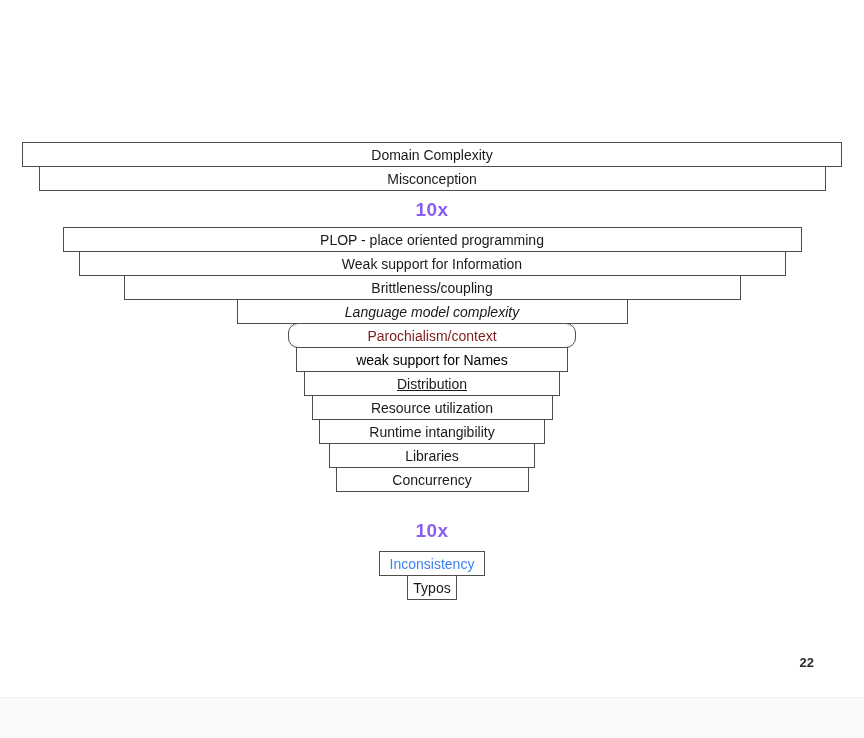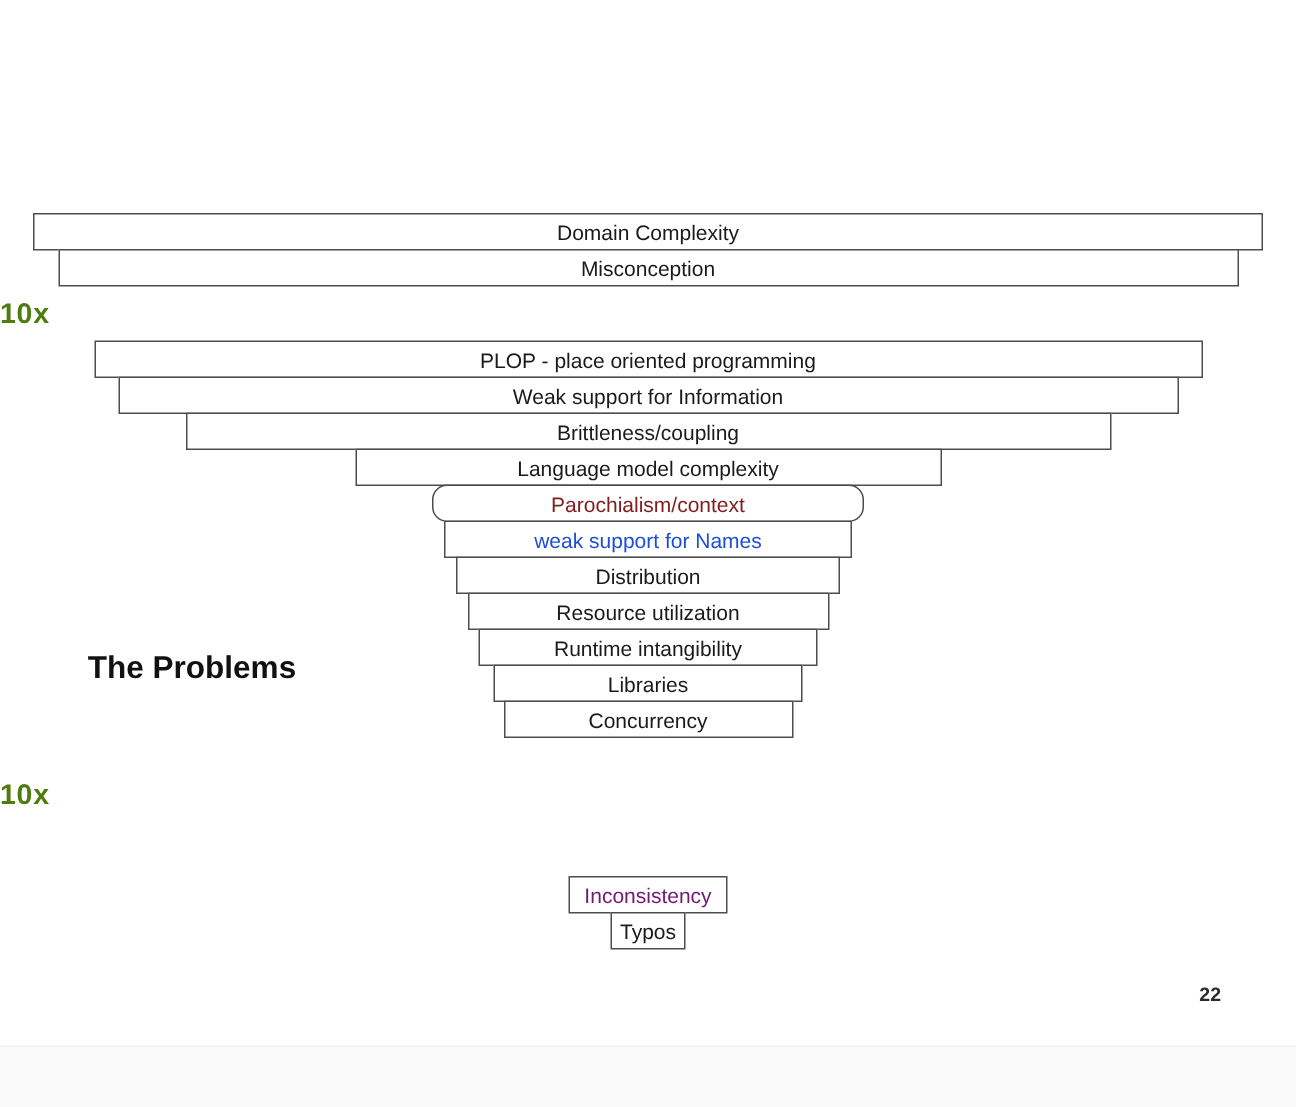--- a/index.html
+++ b/index.html
@@ -46,23 +46,24 @@
     justify-content: center;
     font-size: 14px;
     color: #1a1a1a;
     white-space: nowrap;
   }
   .bar + .bar { margin-top: -1px; }
   .multiplier {
     position: absolute;
     left: 0;
     width: 100%;
+    text-align: center;
     font-size: 19px;
     font-weight: 700;
-    color: #4d7c0f;
+    color: #8b5cf6;
     letter-spacing: 0.5px;
   }
   .multiplier-top    { top: 199px; }
   .multiplier-bottom { top: 520px; }
   .slide-title {
     position: absolute;
     left: 22px;
     width: 212px;
     top: 433px;
     text-align: center;
@@ -79,48 +80,47 @@
     font-weight: 700;
     color: #2b2b2b;
   }
 </style>
 </head>
 <body>
 
 <div class="slide" style="background: rgb(255, 255, 255);">
 
   <div class="slide-title">
-    <div>The Problems</div>
   </div>
 
   <div class="funnel-group group-top">
       <div class="bar" style="width: 820px; border-color: rgb(77, 77, 77); color: rgb(26, 26, 26);">Domain Complexity</div>
       <div class="bar" style="width: 787px; border-color: rgb(77, 77, 77); color: rgb(26, 26, 26);">Misconception</div>
     </div>
 
   <div class="multiplier multiplier-top">10x</div>
 
   <div class="funnel-group group-middle">
       <div class="bar" style="width: 739px; border-color: rgb(77, 77, 77); color: rgb(26, 26, 26);">PLOP - place oriented programming</div>
       <div class="bar" style="width: 707px; border-color: rgb(77, 77, 77); color: rgb(26, 26, 26);">Weak support for Information</div>
       <div class="bar" style="width: 617px; border-color: rgb(77, 77, 77); color: rgb(26, 26, 26);">Brittleness/coupling</div>
-      <div class="bar" style="width: 391px; border-color: rgb(77, 77, 77); color: rgb(26, 26, 26);">Language model complexity</div>
+      <div class="bar" style="width: 391px; border-color: rgb(77, 77, 77); color: rgb(26, 26, 26); font-style: italic;">Language model complexity</div>
       <div class="bar" style="width: 288px; border-color: rgb(77, 77, 77); color: #7f1d1d; border-radius: 10px;">Parochialism/context</div>
-      <div class="bar" style="width: 272px; border-color: rgb(77, 77, 77); color: #1d4ed8; text-align: center;">weak support for Names</div>
-      <div class="bar" style="width: 256px; border-color: rgb(77, 77, 77); color: rgb(26, 26, 26);">Distribution</div>
+      <div class="bar" style="width: 272px; border-color: rgb(77, 77, 77); color: #000000; text-align: center;">weak support for Names</div>
+      <div class="bar" style="width: 256px; border-color: rgb(77, 77, 77); color: rgb(26, 26, 26); text-decoration: underline;">Distribution</div>
       <div class="bar" style="width: 241px; border-color: rgb(77, 77, 77); color: rgb(26, 26, 26);">Resource utilization</div>
       <div class="bar" style="width: 226px; border-color: rgb(77, 77, 77); color: rgb(26, 26, 26);">Runtime intangibility</div>
       <div class="bar" style="width: 206px; border-color: rgb(77, 77, 77); color: rgb(26, 26, 26);">Libraries</div>
       <div class="bar" style="width: 193px; border-color: rgb(77, 77, 77); color: rgb(26, 26, 26);">Concurrency</div>
     </div>
 
   <div class="multiplier multiplier-bottom">10x</div>
 
   <div class="funnel-group group-bottom">
-      <div class="bar" style="width: 106px; border-color: rgb(77, 77, 77); color: #701a75; margin-top: 33px;">Inconsistency</div>
+      <div class="bar" style="width: 106px; border-color: rgb(77, 77, 77); color: #3b82f6;">Inconsistency</div>
       <div class="bar" style="width: 50px; border-color: rgb(77, 77, 77); color: rgb(26, 26, 26);">Typos</div>
     </div>
 
   <div class="page-number">22</div>
 
   <div class="footer-band" style="background: rgb(250, 250, 250);"></div>
 
 </div>
 
 </body></html>

